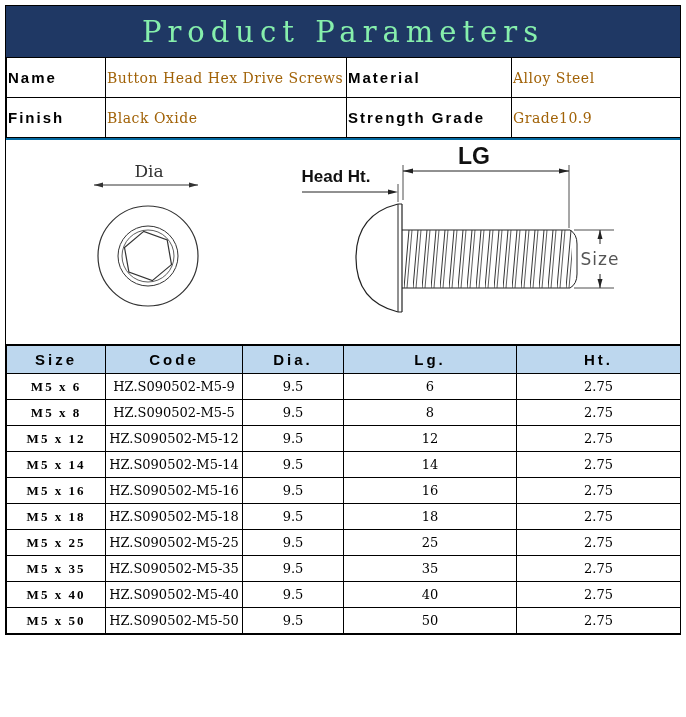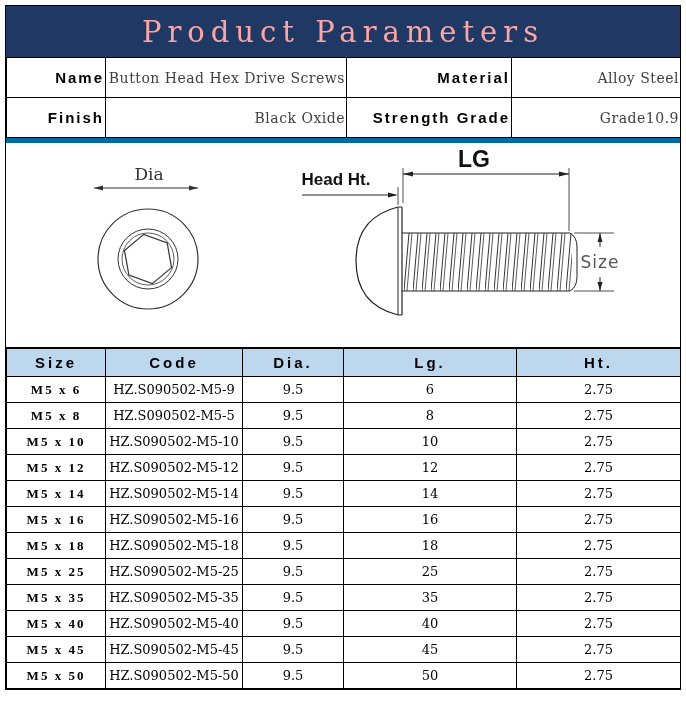--- a/index.html
+++ b/index.html
@@ -16,46 +16,46 @@
   
   .title-bar {
     height: 51px;
     background: #1f3864;
     display: flex;
     align-items: center;
     justify-content: center;
   }
   .title-bar h1 {
     margin: 0;
-    color: #fca5a5;
+    color: #86efac;
     font-family: "DejaVu Serif", serif;
     font-weight: normal;
     font-size: 29px;
     letter-spacing: 6px;
   }
   
   table { border-collapse: collapse; table-layout: fixed; width: 674px; }
   td, th { border: 1px solid #000; overflow: hidden; white-space: nowrap; }
-  .info-table td { height: 37px; text-align: right; vertical-align: middle; margin-top: 8px; }
+  .info-table td { height: 37px; text-align: left; vertical-align: middle; margin-top: 8px; }
   .info-label {
     font-weight: bold;
     font-size: 15px;
     letter-spacing: 2px;
     color: #000;
   }
   .info-value {
     font-family: "DejaVu Serif", serif;
     font-size: 14px;
     letter-spacing: 0.5px;
-    color: #404040;
+    color: #a16207;
   }
   
   .diagram-row {
     height: 204px;
-    border-top: 5px solid #0369a1;
+    border-top: 2px solid #0369a1;
     position: relative;
   }
   .diagram-row svg { display: block; }
   .dim-bold {
     font-family: "Liberation Sans", sans-serif;
     font-weight: bold;
     fill: #111;
   }
   .dim-thin {
     font-family: "DejaVu Sans", sans-serif;
@@ -215,27 +215,20 @@
           <td>2.75</td>
         </tr>
         <tr>
           <td>M5 x 8</td>
           <td>HZ.S090502-M5-5</td>
           <td>9.5</td>
           <td>8</td>
           <td>2.75</td>
         </tr>
         <tr>
-          <td>M5 x 10</td>
-          <td>HZ.S090502-M5-10</td>
-          <td>9.5</td>
-          <td>10</td>
-          <td>2.75</td>
-        </tr>
-        <tr>
           <td>M5 x 12</td>
           <td>HZ.S090502-M5-12</td>
           <td>9.5</td>
           <td>12</td>
           <td>2.75</td>
         </tr>
         <tr>
           <td>M5 x 14</td>
           <td>HZ.S090502-M5-14</td>
           <td>9.5</td>
@@ -271,27 +264,20 @@
           <td>2.75</td>
         </tr>
         <tr>
           <td>M5 x 40</td>
           <td>HZ.S090502-M5-40</td>
           <td>9.5</td>
           <td>40</td>
           <td>2.75</td>
         </tr>
         <tr>
-          <td>M5 x 45</td>
-          <td>HZ.S090502-M5-45</td>
-          <td>9.5</td>
-          <td>45</td>
-          <td>2.75</td>
-        </tr>
-        <tr>
           <td>M5 x 50</td>
           <td>HZ.S090502-M5-50</td>
           <td>9.5</td>
           <td>50</td>
           <td>2.75</td>
         </tr>
       </tbody>
   </table>
 
 </div>

